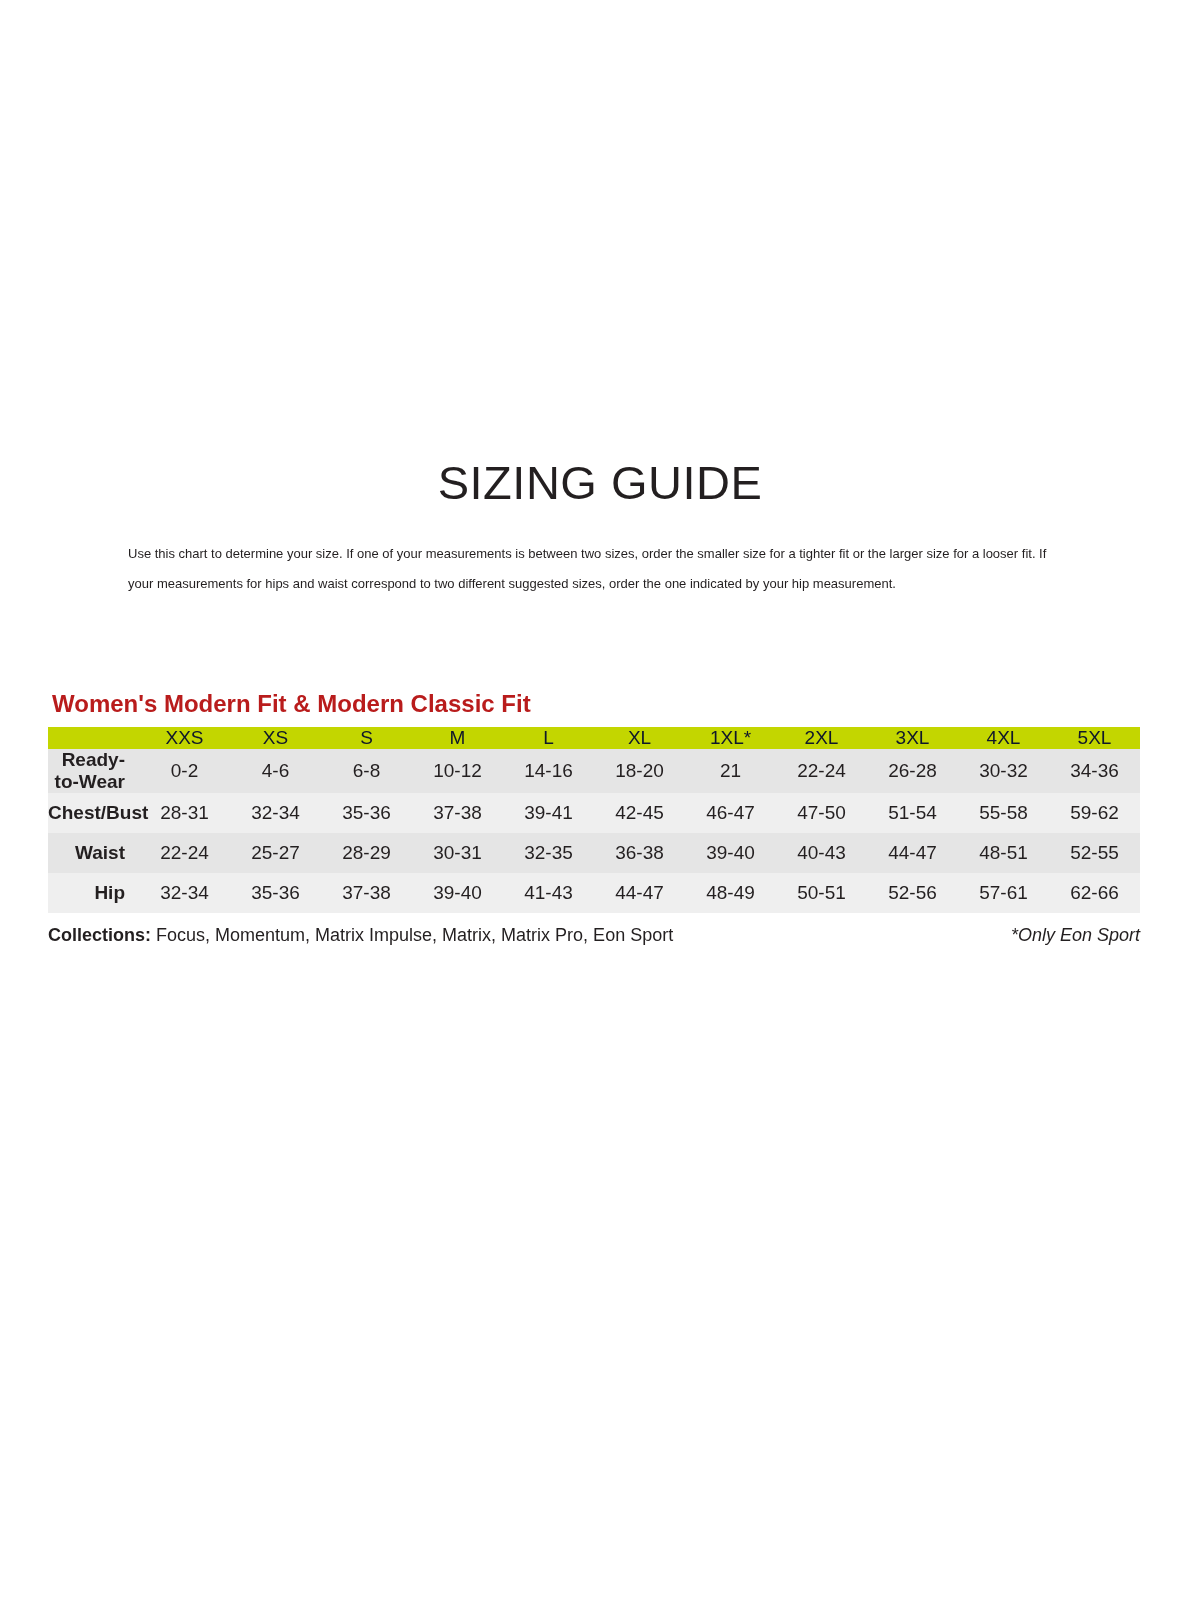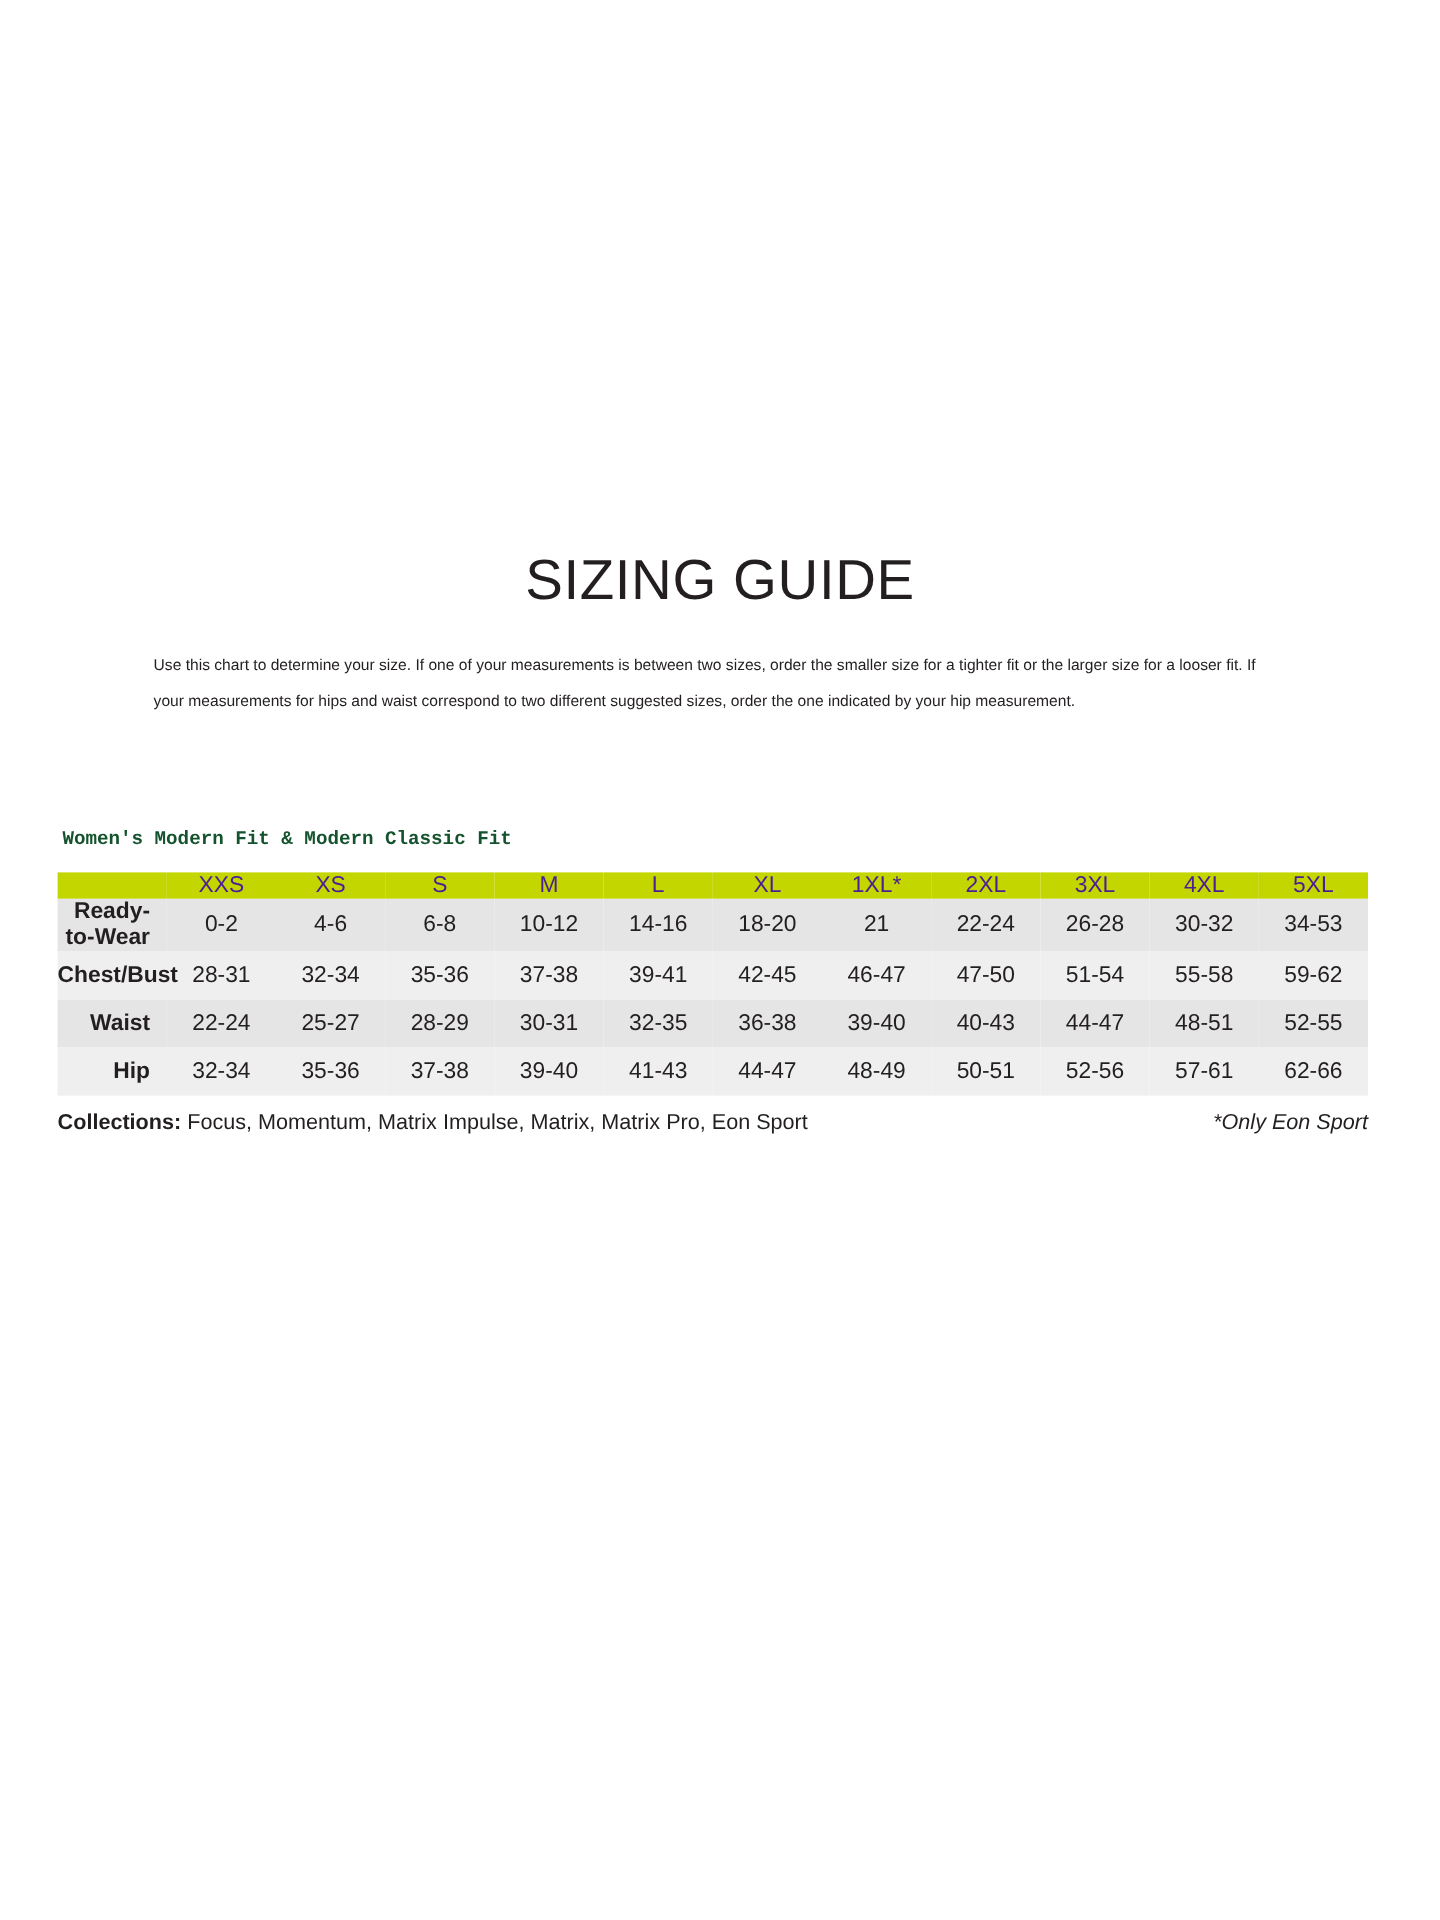--- a/index.html
+++ b/index.html
@@ -40,24 +40,23 @@
     width: 925px;
     font-size: 13px;
     line-height: 30px;
     color: #231f20;
     text-align: left;
   }
   .section-title {
     position: absolute;
     left: 52px;
     top: 690px;
-    font-size: 16px;
+    font-size: 24px;
     font-weight: bold;
-    color: #14532d;
-    font-family: Liberation Mono, monospace;
+    color: #b91c1c;
   }
   table.size-table {
     position: absolute;
     left: 48px;
     top: 727px;
     width: 1092px;
     border-collapse: collapse;
     table-layout: fixed;
   }
   table.size-table th,
@@ -67,21 +66,21 @@
     text-align: center;
     padding: 0;
     height: 40px;
     vertical-align: middle;
     color: #231f20;
   }
   table.size-table thead tr {
     background: #c3d600;
   }
   table.size-table thead th {
-    color: #4c1d95;
+    color: #0f172a;
     font-weight: 400;
     height: 16px;
     font-size: 19px;
   }
   table.size-table tbody tr.odd {
     background: #e5e5e5;
   }
   table.size-table tbody tr.even {
     background: #efefef;
   }
@@ -150,21 +149,21 @@
         <td>0-2</td>
         <td>4-6</td>
         <td>6-8</td>
         <td>10-12</td>
         <td>14-16</td>
         <td>18-20</td>
         <td>21</td>
         <td>22-24</td>
         <td>26-28</td>
         <td>30-32</td>
-        <td>34-53</td>
+        <td>34-36</td>
       </tr>
       <tr class="even">
         <td class="rowhead">Chest/Bust</td>
         <td>28-31</td>
         <td>32-34</td>
         <td>35-36</td>
         <td>37-38</td>
         <td>39-41</td>
         <td>42-45</td>
         <td>46-47</td>

